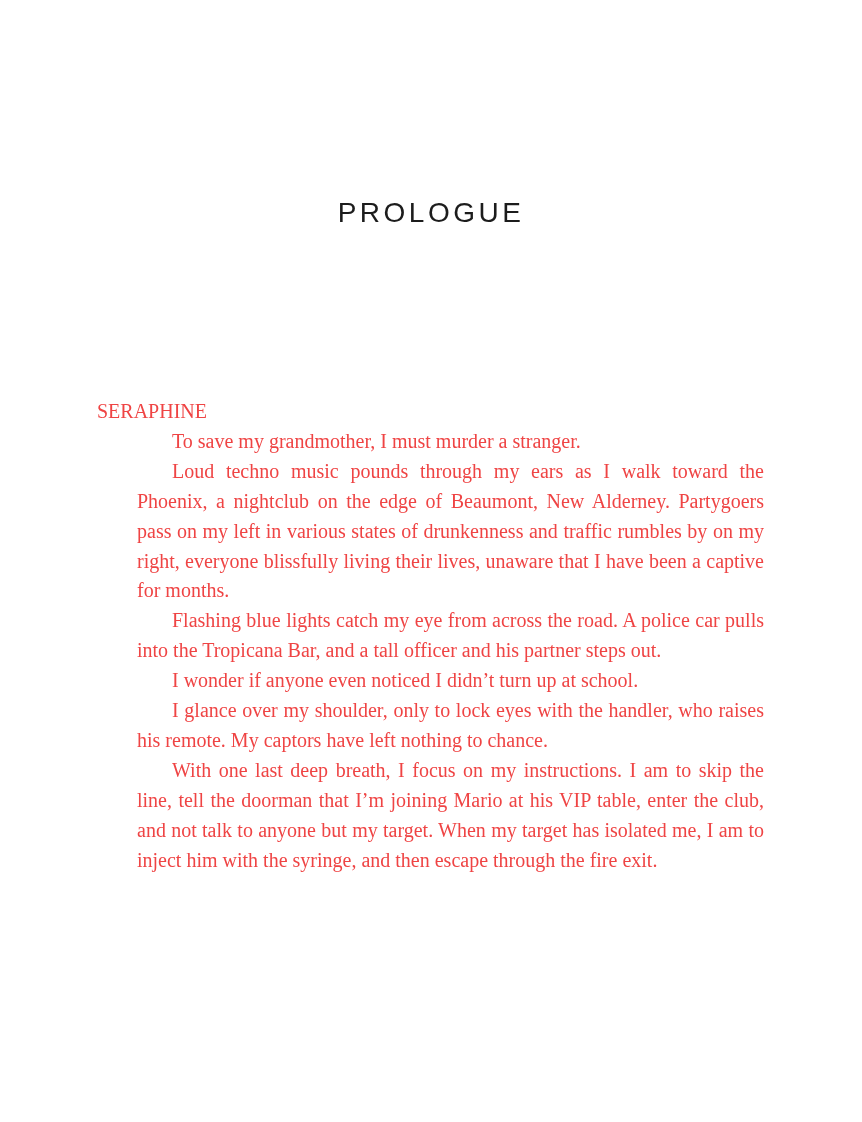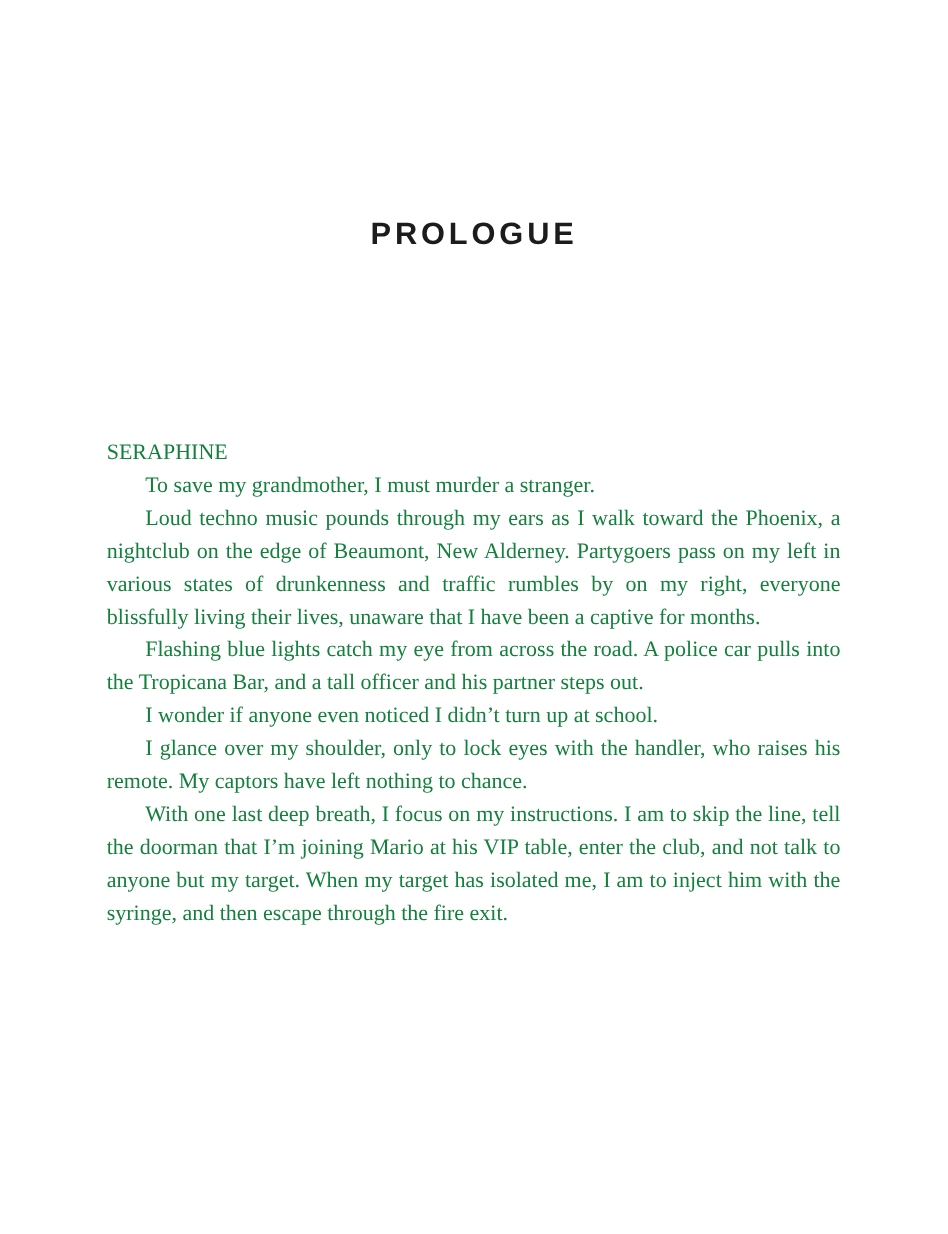--- a/index.html
+++ b/index.html
@@ -16,41 +16,42 @@
     background: #ffffff;
     overflow: hidden;
   }
   .chapter-heading {
     position: absolute;
     top: 197px;
     left: 0;
     right: 0;
     text-align: center;
     font-family: "Liberation Sans", sans-serif;
-    font-weight: 700;
+    font-weight: 400;
     font-size: 28px;
     letter-spacing: 3.5px;
     color: #1c1c1c;
   }
   .body-text {
     position: absolute;
     top: 397px;
     left: 97px;
     width: 667px;
     font-family: "Liberation Serif", serif;
     font-size: 20px;
     line-height: 29.9px;
-    color: #15803d;
+    color: #ef4444;
     text-align: justify;
   }
   .speaker {
     text-indent: 0;
   }
   .para {
     text-indent: 35px;
+    margin-left: 40px;
   }
 </style>
 </head>
 <body>
 
 <div class="page">
   <h1 class="chapter-heading">PROLOGUE</h1>
 
   <div class="body-text">
     <p class="speaker">SERAPHINE</p>

